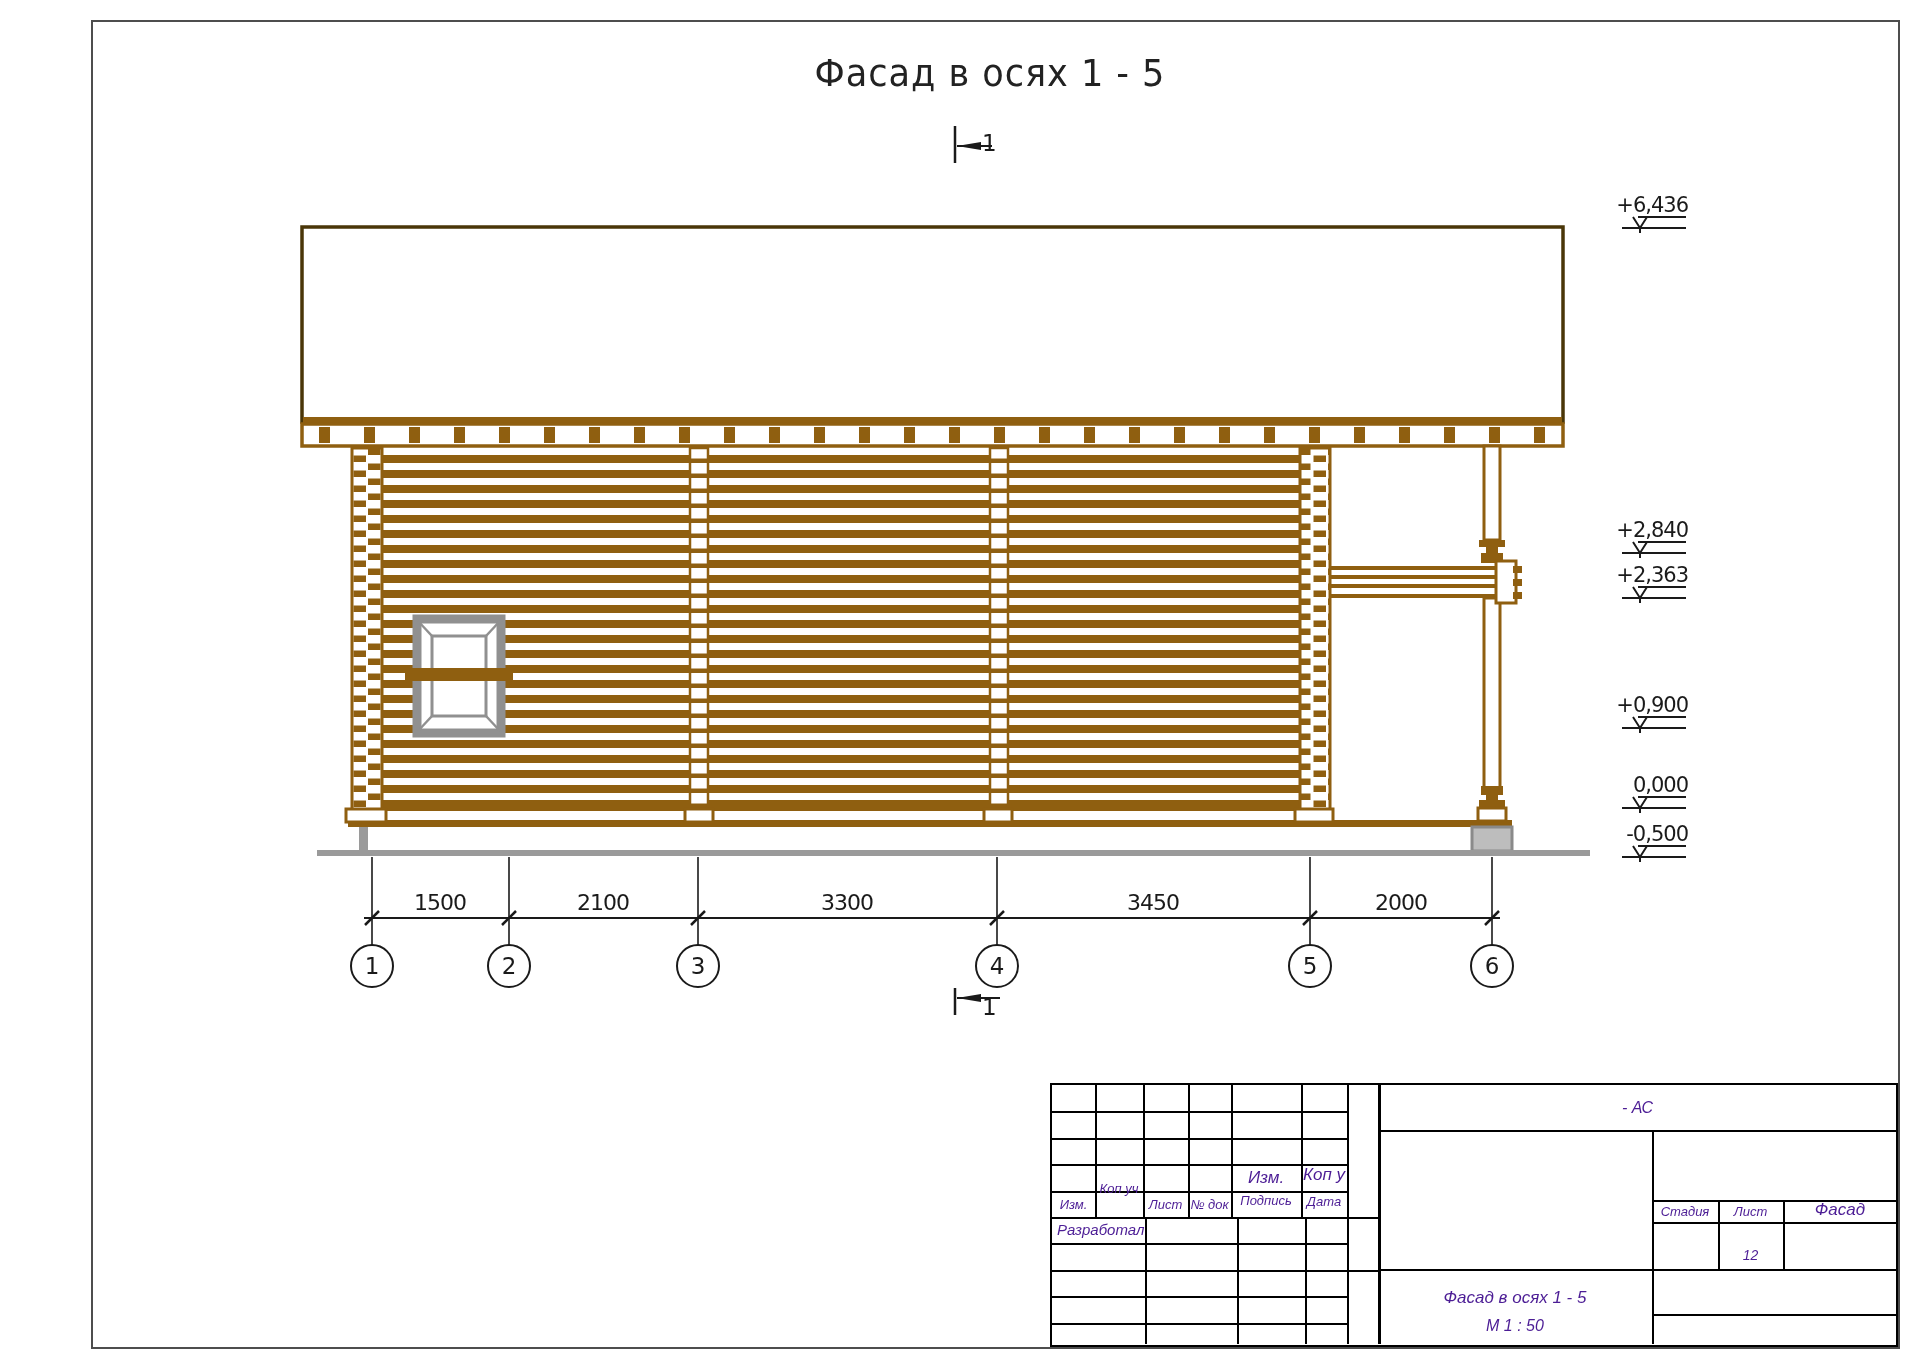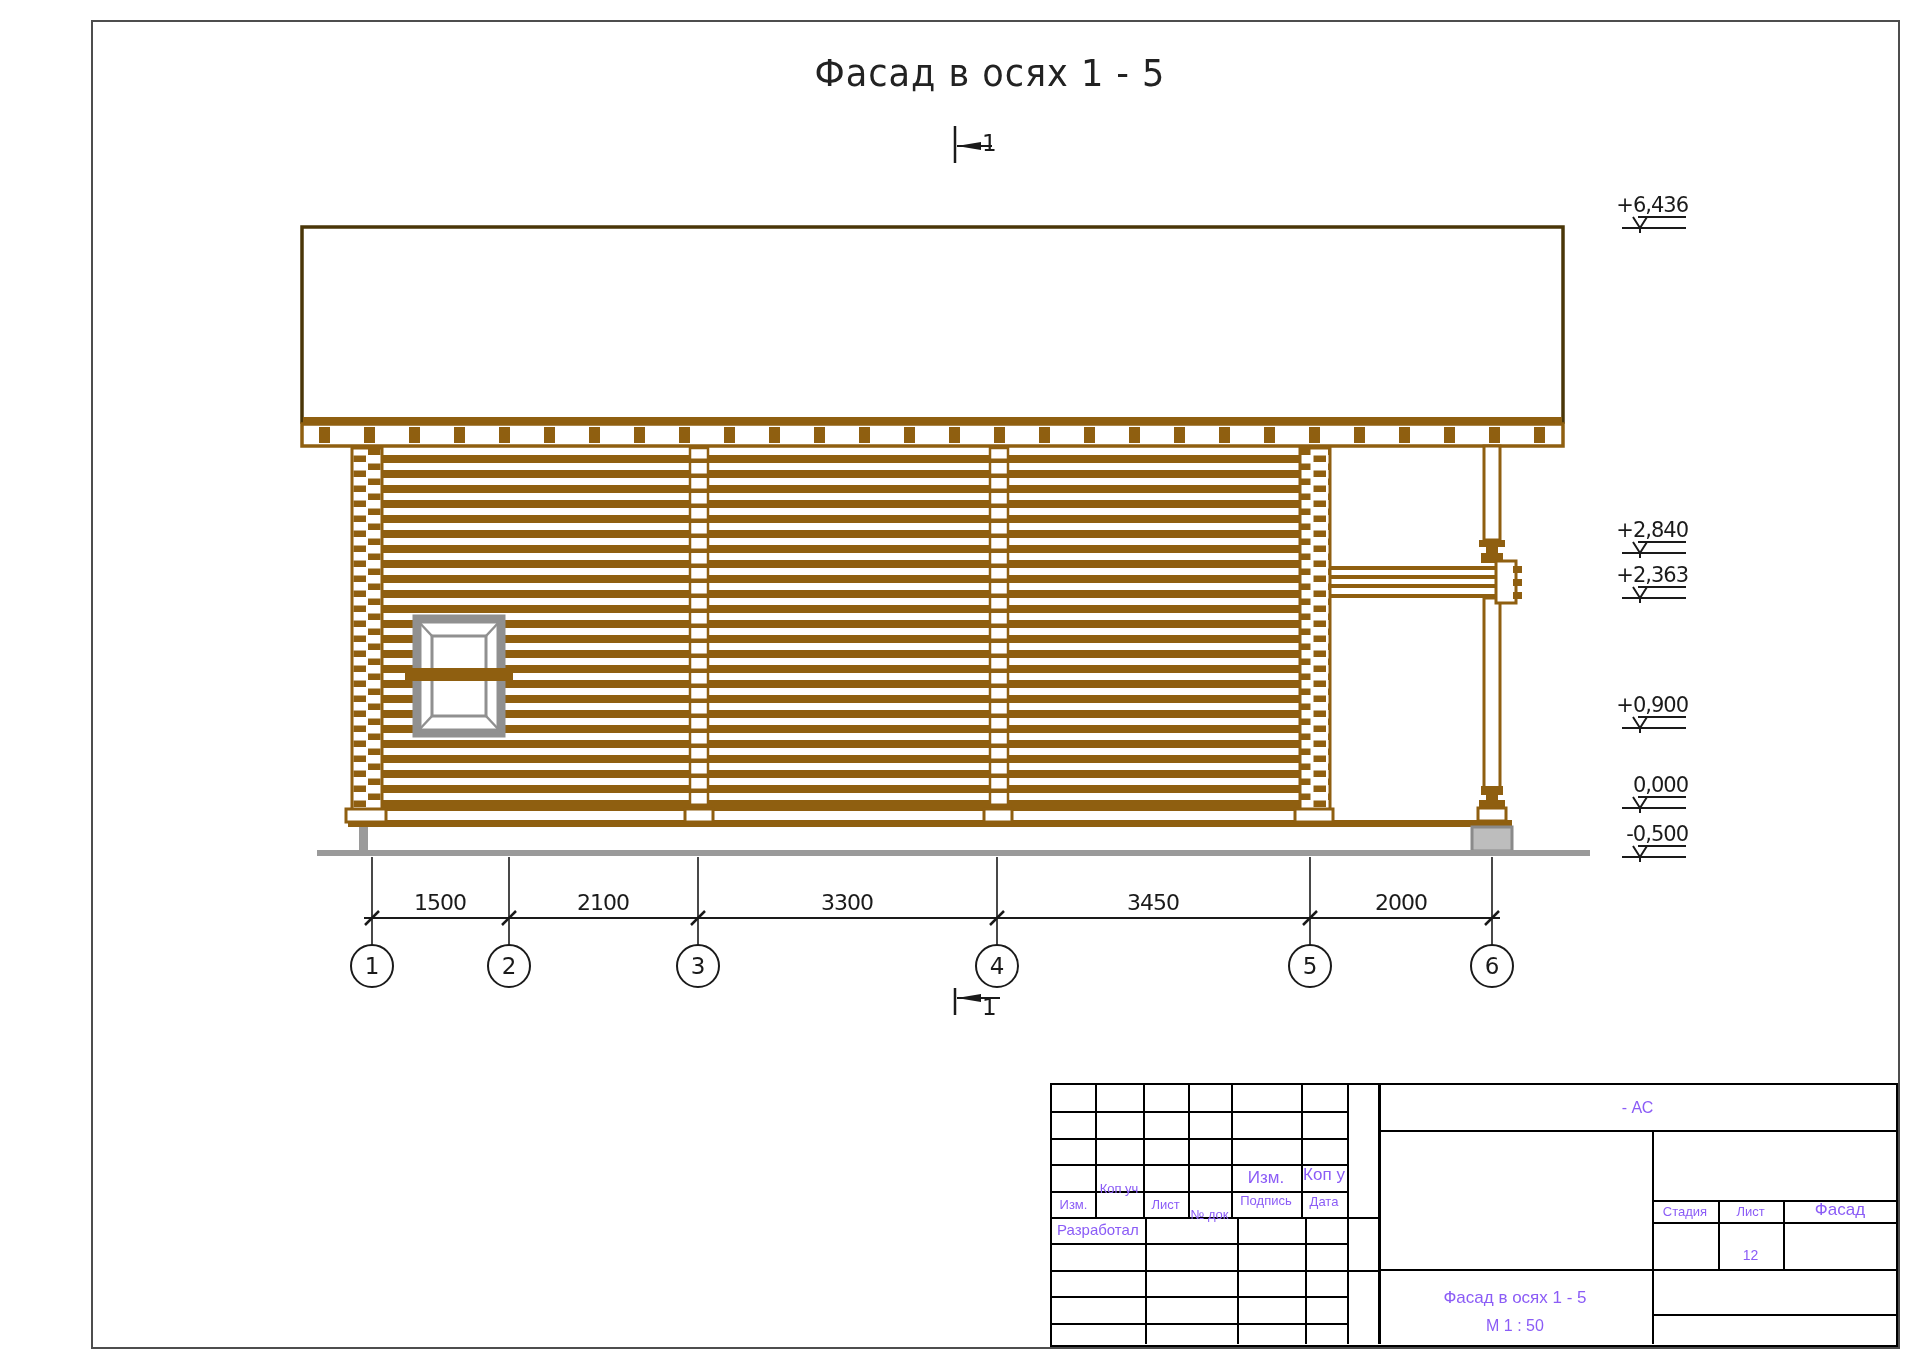--- a/index.html
+++ b/index.html
@@ -8,21 +8,21 @@
   #frame{position:absolute;left:91px;top:20px;width:1805px;height:1325px;border:2px solid #4d4d4d;}
   #drawing-svg{position:absolute;left:0;top:0;width:1920px;height:1358px;}
   #sheet-title{position:absolute;left:660px;top:52px;width:660px;text-align:center;
     font-family:"DejaVu Sans",sans-serif;font-size:37px;color:#222;letter-spacing:1px;
     transform:scaleX(.95);white-space:nowrap;}
   
   #tblock{position:absolute;left:1050px;top:1083px;width:848px;height:264px;
           border:2.5px solid #000;box-sizing:border-box;background:#fff;}
   .vl{position:absolute;width:2px;background:#000;}
   .hl{position:absolute;height:2px;background:#000;}
-  .tb-txt{position:absolute;color:#8b5cf6;white-space:nowrap;}
+  .tb-txt{position:absolute;color:#4c1d95;white-space:nowrap;font-style:italic;}
   .cell-c{display:flex;align-items:center;justify-content:center;text-align:center;}
 </style>
 </head>
 <body>
 
 <div id="sheet">
 
   <div id="frame"></div>
 
   <div id="sheet-title">Фасад в осях 1 - 5</div>
@@ -262,21 +262,21 @@
     <div class="vl" style="left:731px;top:115px;height:69px"></div>
     <div class="hl" style="left:326px;top:184px;width:519px"></div>
     <div class="hl" style="left:600px;top:229px;width:245px"></div>
 
     <div class="tb-txt cell-c" style="left:179px;top:79px;width:70px;height:27px;font-size:17px">Изм.</div>
     <div class="tb-txt cell-c" style="left:249px;top:79px;width:46px;height:22px;font-size:17px">Коп у</div>
 
     <div class="tb-txt cell-c" style="left:0;top:106px;width:43px;height:26px;font-size:13px">Изм.</div>
     <div class="tb-txt cell-c" style="left:43px;top:95px;width:48px;height:16px;font-size:13px">Коп уч</div>
     <div class="tb-txt cell-c" style="left:91px;top:106px;width:45px;height:26px;font-size:13px">Лист</div>
-    <div class="tb-txt cell-c" style="left:136px;top:116px;width:43px;height:26px;font-size:13px">№ док</div>
+    <div class="tb-txt cell-c" style="left:136px;top:106px;width:43px;height:26px;font-size:13px">№ док</div>
     <div class="tb-txt cell-c" style="left:179px;top:106px;width:70px;height:19px;font-size:13px">Подпись</div>
     <div class="tb-txt cell-c" style="left:249px;top:106px;width:46px;height:20px;font-size:13px">Дата</div>
 
     <div class="tb-txt" style="left:5px;top:136px;font-size:15px">Разработал</div>
 
     <div class="tb-txt cell-c" style="left:326px;top:0;width:519px;height:45px;font-size:16px">- АС</div>
     <div class="tb-txt cell-c" style="left:600px;top:115px;width:66px;height:22px;font-size:13px">Стадия</div>
     <div class="tb-txt cell-c" style="left:666px;top:115px;width:65px;height:22px;font-size:13px">Лист</div>
     <div class="tb-txt cell-c" style="left:731px;top:113px;width:114px;height:24px;font-size:17px">Фасад</div>
     <div class="tb-txt cell-c" style="left:666px;top:146px;width:65px;height:47px;font-size:14px">12</div>

